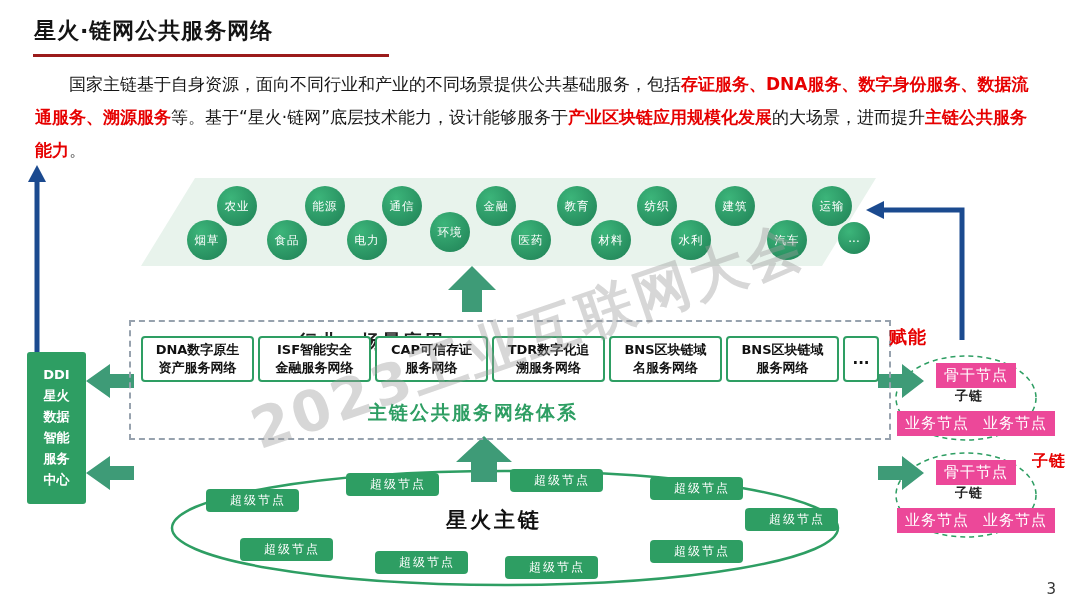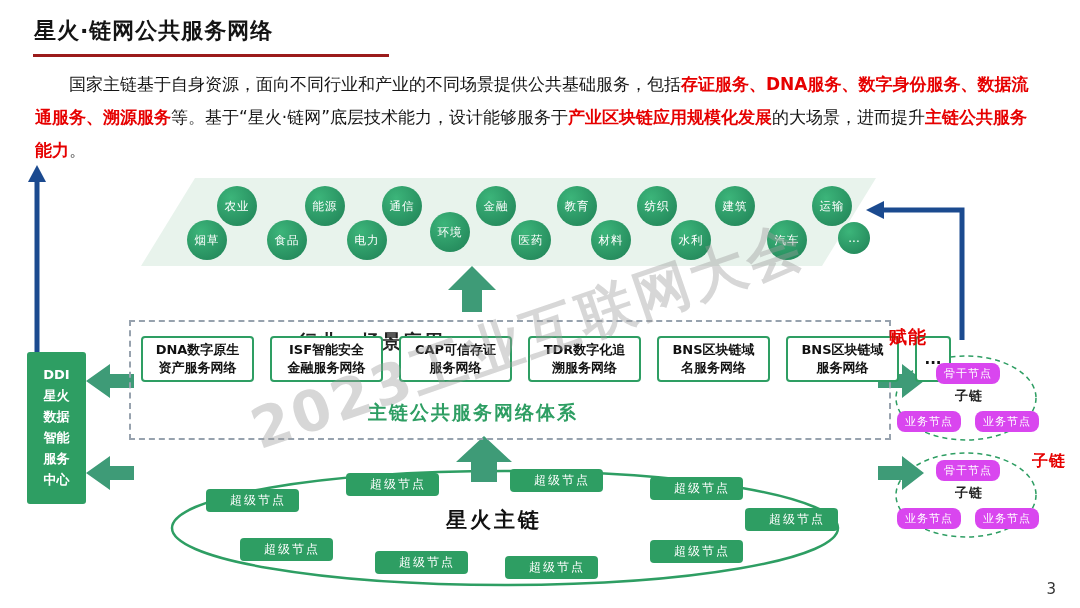--- a/index.html
+++ b/index.html
@@ -22,33 +22,33 @@
   .circ{
     position:absolute;width:40px;height:40px;border-radius:50%;
     background:radial-gradient(circle at 35% 30%,#3cb57a,#1f8055);
     color:#fff;font-size:11.5px;display:flex;align-items:center;justify-content:center;
     letter-spacing:1px;
   }
   .circ.small{width:32px;height:32px;font-size:12px;letter-spacing:0;}
   .apps-label{left:298px;top:281px;font-size:19px;font-weight:700;color:#222;letter-spacing:2px;margin-top:48px;}
   
   .svc-dashed{left:129px;top:320px;width:758px;height:116px;border:2px dashed #97a2ae;background:transparent;}
-  .svc-row{left:141px;top:336px;display:flex;gap:16px;align-items:center;}
+  .svc-row{left:141px;top:336px;display:flex;gap:4px;align-items:center;}
   .svc-box{
     width:113px;height:46px;background:#fff;border:2px solid #2e9e63;border-radius:4px;
     display:flex;flex-direction:column;align-items:center;justify-content:center;
     font-size:13px;font-weight:700;line-height:1.35;color:#111;box-sizing:border-box;
   }
   .svc-box.more{width:36px;font-size:15px;}
   .system-label{left:368px;top:400px;font-size:19px;font-weight:700;color:#2e9e63;letter-spacing:2px;}
   .empower{left:889px;top:325px;font-size:18px;font-weight:700;color:#e60000;letter-spacing:1px;}
   
   .gnode{
-    position:absolute;background:#d946ef;color:#fff;font-size:11px;line-height:1;
-    padding:5px 8px;border-radius:8px;white-space:nowrap;letter-spacing:1px;
+    position:absolute;background:#ec4899;color:#fff;font-size:15px;line-height:1;
+    padding:5px 8px;border-radius:0;white-space:nowrap;letter-spacing:1px;
   }
   .subchain-label{position:absolute;font-size:13px;font-weight:700;color:#222;letter-spacing:1px;}
   .subchain-red{left:1032px;top:451px;font-size:16px;font-weight:700;color:#e60000;letter-spacing:1px;}
   
   .ddi{
     left:27px;top:352px;width:59px;height:152px;background:#2e9e63;border-radius:3px;
     display:flex;flex-direction:column;align-items:center;justify-content:center;gap:2px;
     color:#fff;font-size:13px;font-weight:700;line-height:1.45;
   }
   

